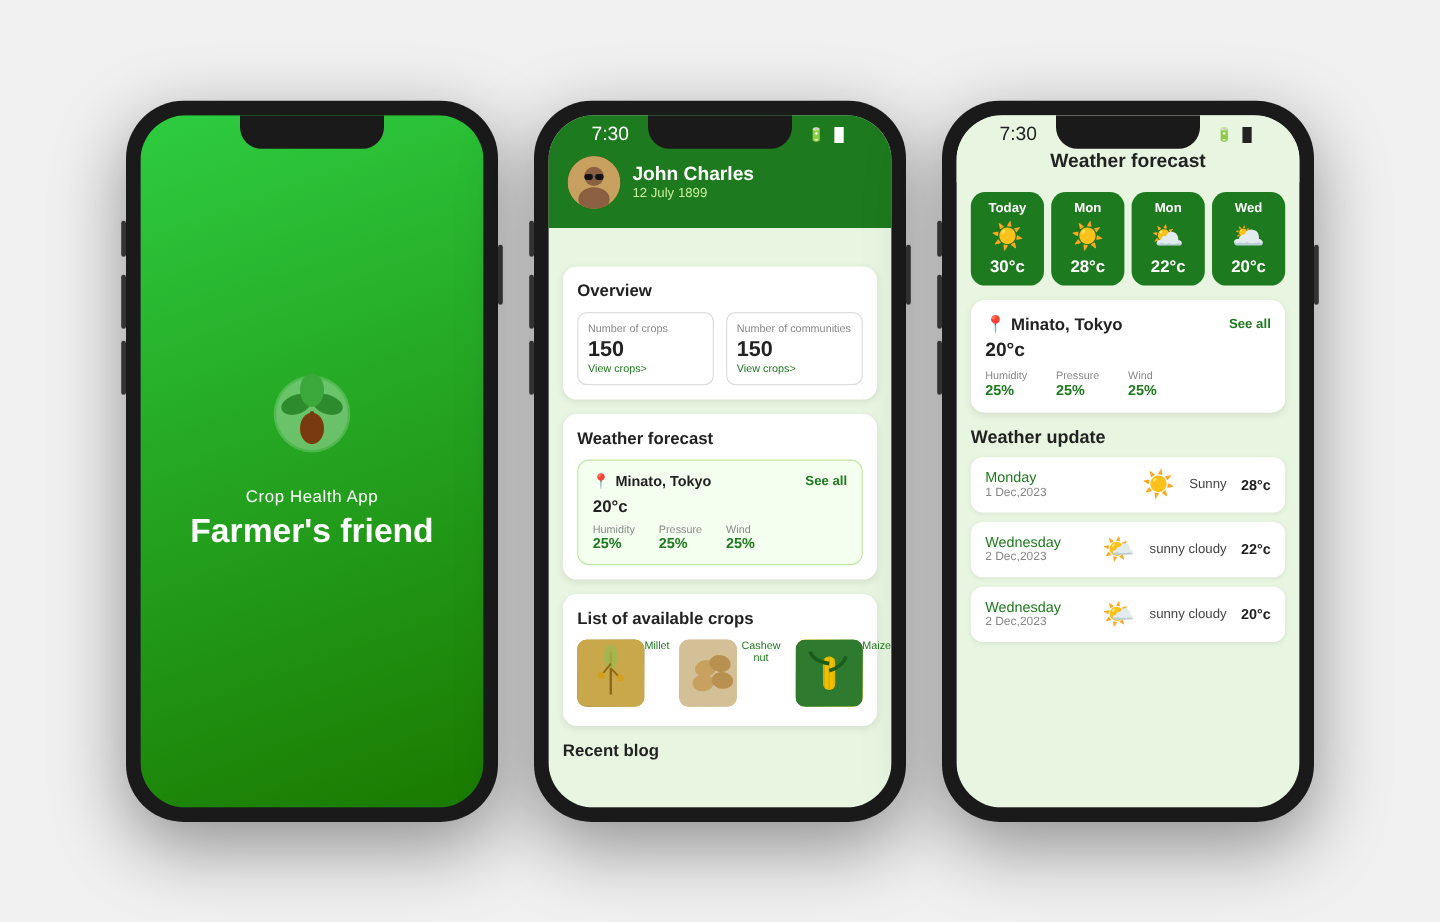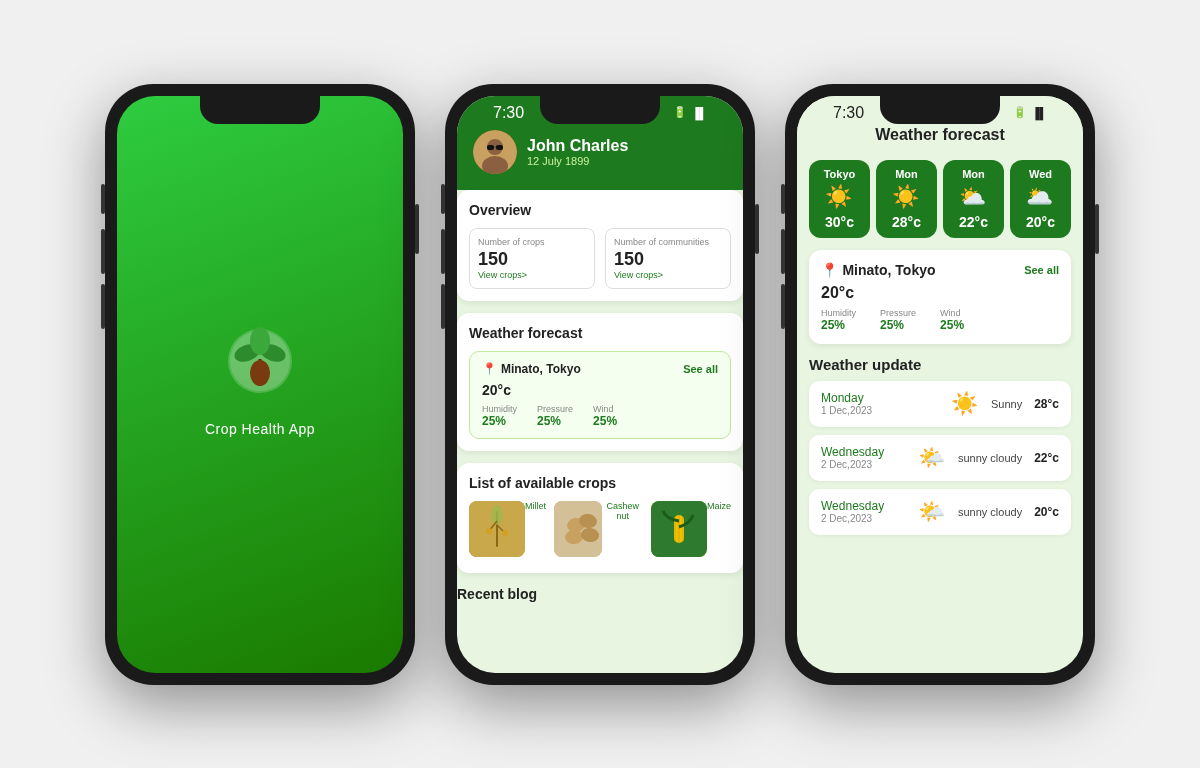--- a/index.html
+++ b/index.html
@@ -132,22 +132,23 @@
       font-size: 16px;
       font-weight: 700;
     }
     .profile-info .dob {
       color: #c8f0a0;
       font-size: 11px;
     }
     .phone2-body {
       flex: 1;
       overflow-y: auto;
-      padding: 0;
+      padding: 12px;
       scrollbar-width: none;
+      margin-top: 20px;
     }
     .phone2-body::-webkit-scrollbar { display: none; }
 
     .card {
       background: white;
       border-radius: 12px;
       padding: 12px;
       margin-bottom: 12px;
       box-shadow: 0 2px 6px rgba(0,0,0,0.08);
     }
@@ -448,20 +449,21 @@
 
           <ellipse cx="45" cy="62" rx="10" ry="13" fill="#7a3a10"></ellipse>
 
           <ellipse cx="32" cy="42" rx="13" ry="8" fill="#2d8a2d" transform="rotate(-20 32 42)"></ellipse>
 
           <ellipse cx="58" cy="42" rx="13" ry="8" fill="#2d8a2d" transform="rotate(20 58 42)"></ellipse>
 
           <ellipse cx="45" cy="30" rx="10" ry="14" fill="#3aa83a"></ellipse>
         </svg>
         <p class="splash-subtitle">Crop Health App</p>
+        <p class="splash-title">Farmer's friend</p>
       </div>
     </div>
   </div>
 </div>
 
 <div class="phone">
   <div class="side-btn side-btn-right"></div>
   <div class="side-btn side-btn-left1"></div>
   <div class="side-btn side-btn-left2"></div>
   <div class="side-btn side-btn-left3"></div>
@@ -614,21 +616,21 @@
             <span>🔋</span>
             <span>▐▌</span>
           </div>
         </div>
         <div class="weather-title">Weather forecast</div>
       </div>
       <div class="phone3-body">
 
         <div class="forecast-days">
           <div class="forecast-day">
-            <span class="forecast-day-name">Tokyo</span>
+            <span class="forecast-day-name">Today</span>
             <span class="forecast-icon">☀️</span>
             <span class="forecast-day-temp">30°c</span>
           </div>
           <div class="forecast-day">
             <span class="forecast-day-name">Mon</span>
             <span class="forecast-icon">☀️</span>
             <span class="forecast-day-temp">28°c</span>
           </div>
           <div class="forecast-day">
             <span class="forecast-day-name">Mon</span>

